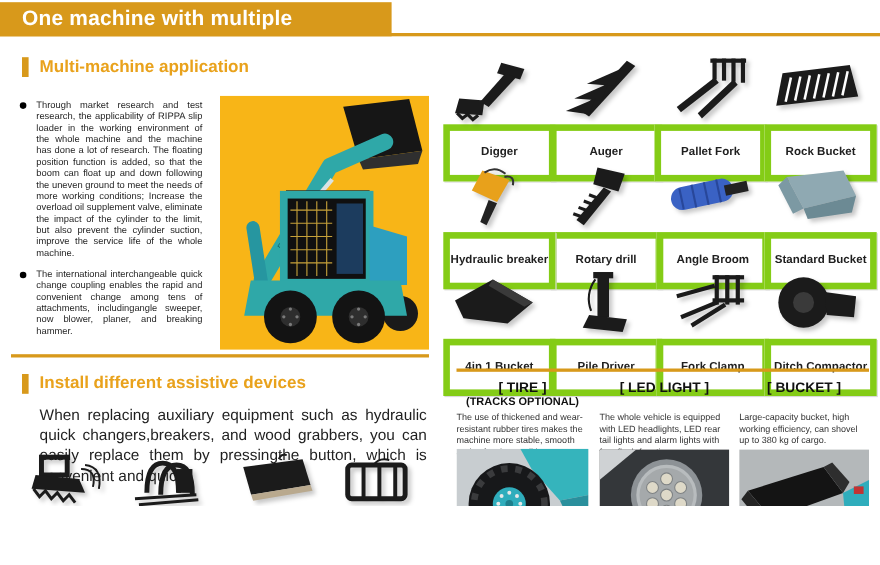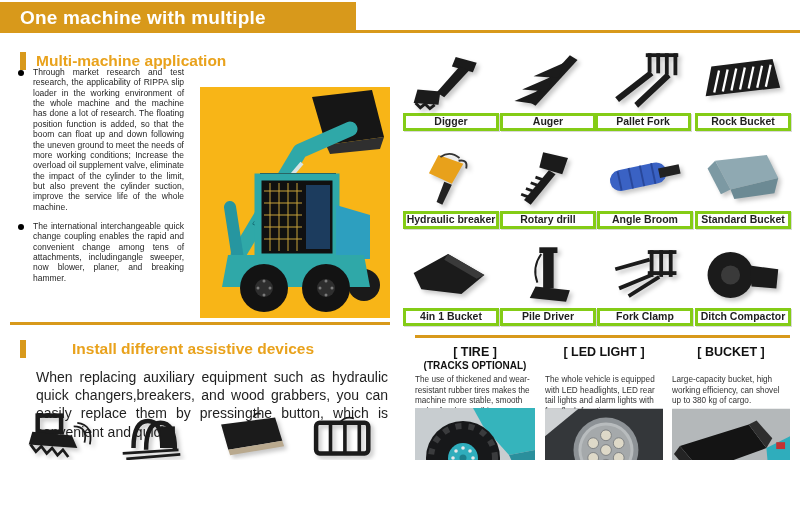--- a/index.html
+++ b/index.html
@@ -7,30 +7,30 @@
         font-family:"Liberation Sans",sans-serif;color:#1f1f1f;}
   
   .banner-line{position:absolute;left:0;top:30px;width:800px;height:3px;background:#D8991B;}
   .banner{position:absolute;left:0;top:2px;width:356px;height:31px;background:#D8991B;}
   .banner span{display:block;padding-left:20px;line-height:31px;font-size:19px;font-weight:bold;color:#fff;letter-spacing:.2px;}
   
   .sec-head{position:absolute;display:flex;align-items:center;}
   .sec-head .bar{width:6px;height:18px;background:#D8991B;margin-right:10px;}
   .sec-head .txt{font-size:15.5px;font-weight:bold;color:#E9A21C;}
   
-  .bullets{position:absolute;left:18px;top:67px;width:166px;}
+  .bullets{position:absolute;left:18px;top:90px;width:166px;}
   .bullet{display:flex;margin-bottom:9px;}
   .bullet .dot{flex:0 0 6px;width:6px;height:6px;border-radius:50%;background:#000;margin:3px 9px 0 0;}
   .bullet .btxt{font-size:8.5px;line-height:1.22;text-align:justify;}
   
   .cell{position:absolute;width:92px;text-align:center;}
   .cell .img{height:66px;display:flex;align-items:flex-end;justify-content:center;}
   .cell .img svg{filter:drop-shadow(3px 3px 2px rgba(0,0,0,.22));}
-  .cell .lbl{display:block;margin:2px auto 0;border:3px solid #84cc16;background:#fff;
-             font-weight:bold;font-size:10.5px;line-height:1.1;padding:0 0;width:90px;
+  .cell .lbl{display:block;margin:2px auto 0;border:6px solid #84cc16;background:#fff;
+             font-weight:bold;font-size:10.5px;line-height:1.1;padding:14px 0;width:90px;
              box-shadow:1px 1px 0 #d9d9d9;}
   .cell.small .img{height:54px;}
   .cell.small .lbl{width:80px;}
   
   .gold-rule{position:absolute;height:2.5px;background:#D8991B;}
   
   .machine-box{position:absolute;left:200px;top:87px;width:190px;height:231px;}
   
   .install-par{position:absolute;left:36px;top:368px;width:352px;font-size:14px;line-height:1.3;text-align:justify;}
   
@@ -111,21 +111,21 @@
         <circle cx="126" cy="194" r="1.5"></circle>
           <circle cx="132" cy="201" r="1.5"></circle>
           <circle cx="126" cy="208" r="1.5"></circle>
           <circle cx="120" cy="201" r="1.5"></circle>
       </g>
     </svg>
   </div>
 
   <div class="gold-rule" style="left:10px;top:322px;width:380px;"></div>
 
-  <div class="sec-head" style="left:20px;top:340px;gap:36px;">
+  <div class="sec-head" style="left:20px;top:340px;">
     <div class="bar"></div>
     <div class="txt">Install different assistive devices</div>
   </div>
   <div class="install-par">When replacing auxiliary equipment such as hydraulic quick changers,breakers, and wood grabbers, you can easily replace them by pressingthe button, which is convenient and quick.</div>
 
   <div class="cell small" style="left:16px;top:412px;">
     <div class="img">
       <svg viewBox="0 0 90 60" width="86" height="54">
         <rect x="18" y="4" width="26" height="18" fill="none" stroke="#1b1b1b" stroke-width="5"></rect>
         <polygon class="sil" points="12,22 56,26 62,40 8,36"></polygon>

